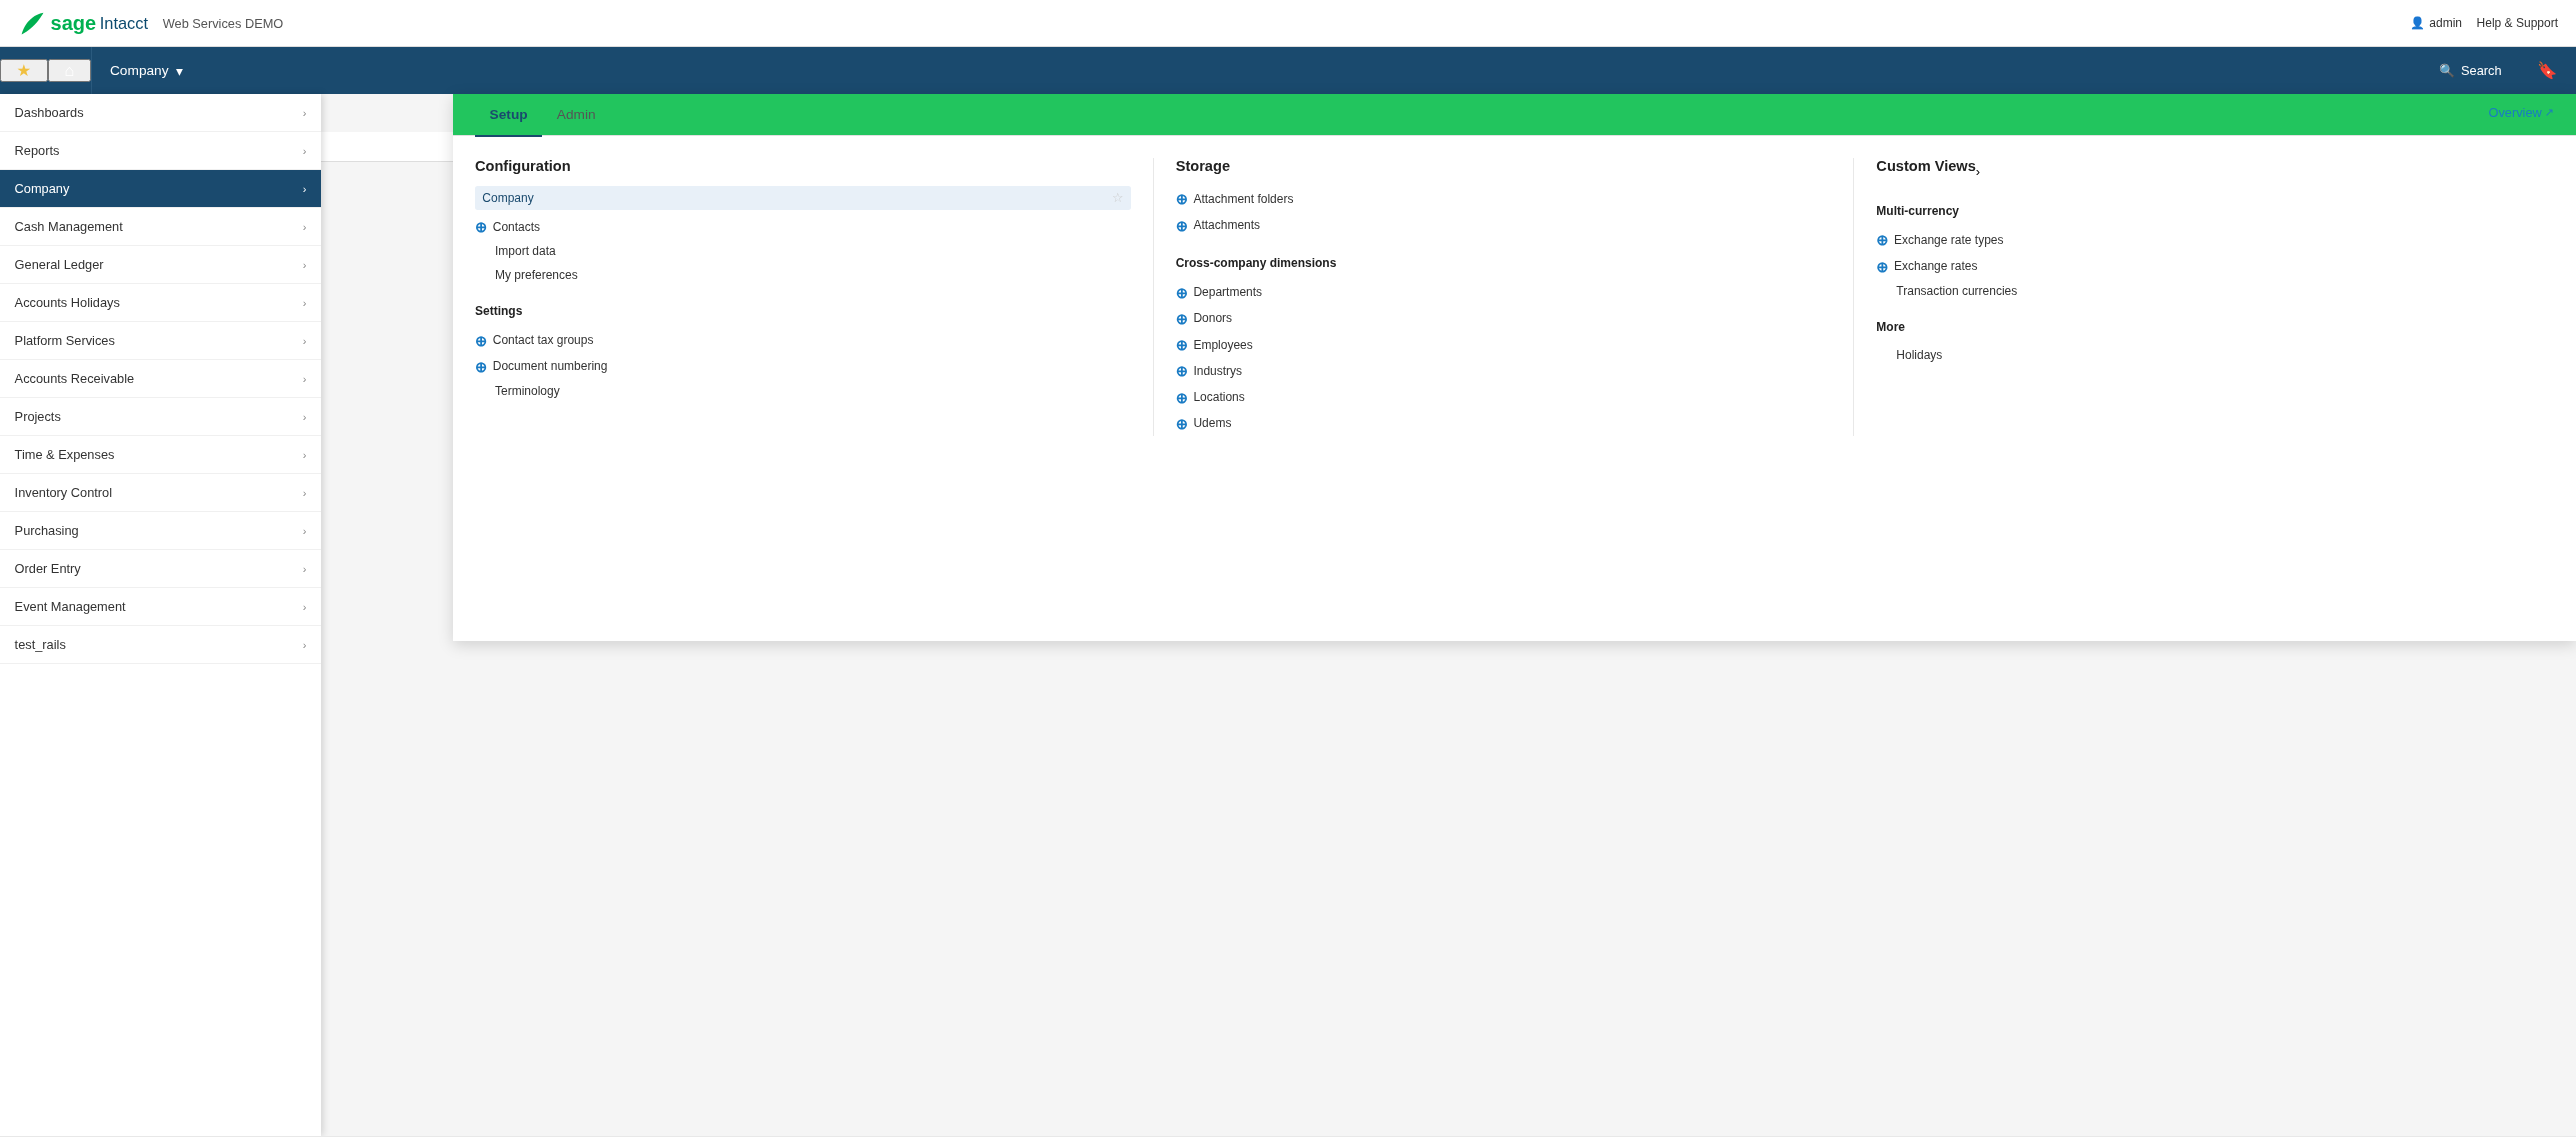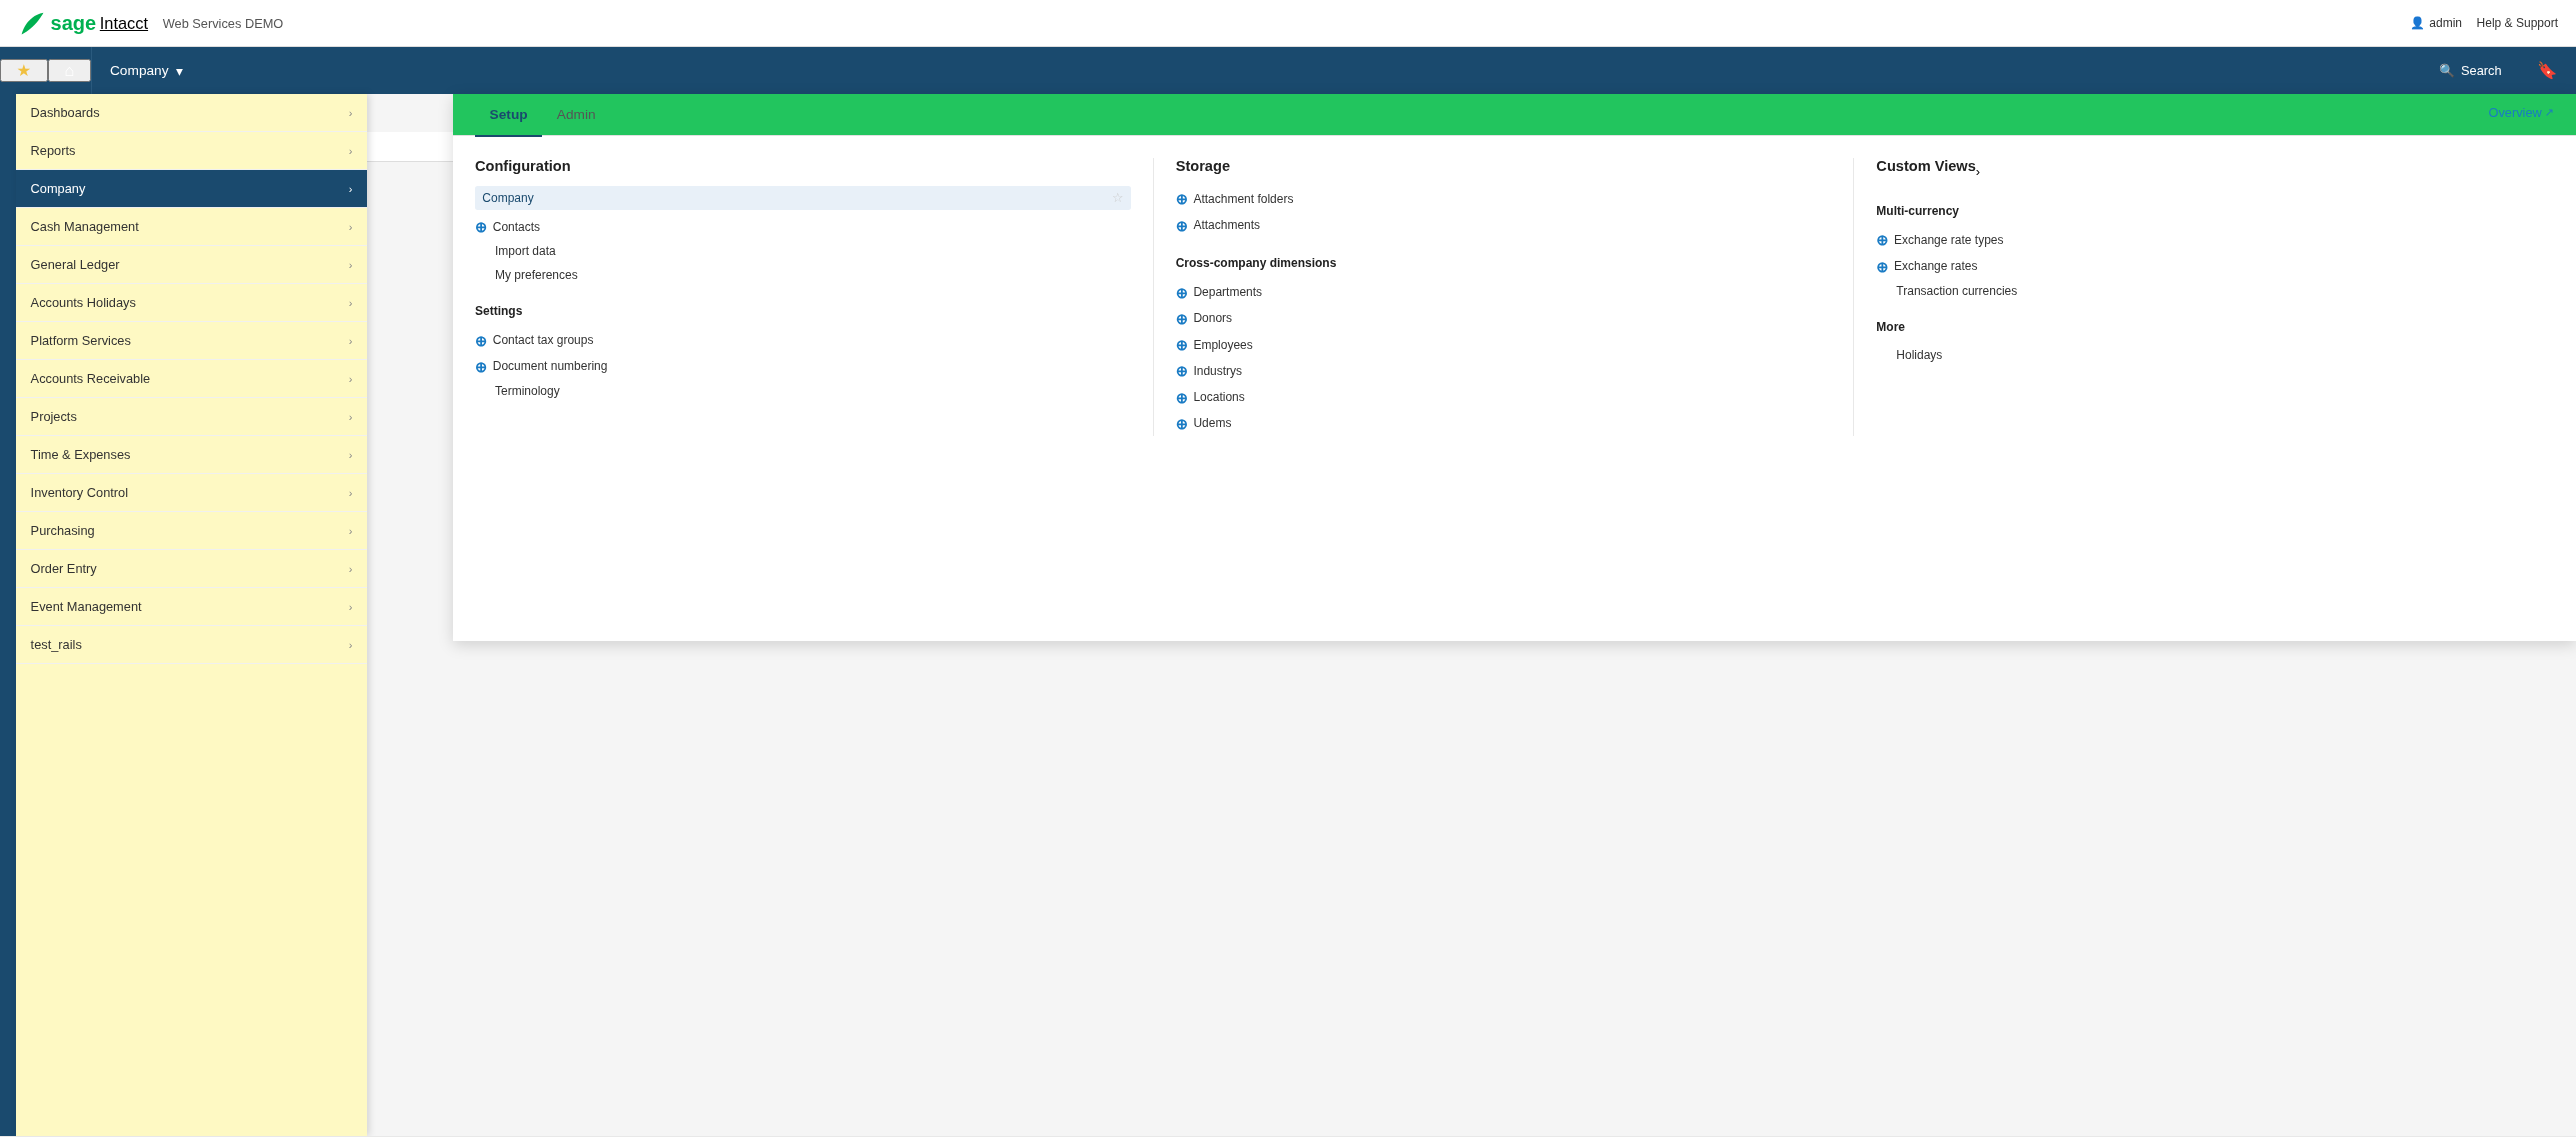--- a/index.html
+++ b/index.html
@@ -11,21 +11,21 @@
       height: 47px;
       display: flex;
       align-items: center;
       padding: 0 18px;
       border-bottom: 0.9px solid #ddd;
       justify-content: space-between;
     }
     .top-bar-left { display: flex; align-items: center; gap: 7.3px; }
     .sage-logo { display: flex; align-items: center; gap: 3.6px; }
     .sage-logo .sage-text { color: #00b050; font-size: 20px; font-weight: bold; }
-    .sage-logo .intacct-text { color: #000000; font-size: 16.4px; font-weight: 300; text-decoration: underline; }
+    .sage-logo .intacct-text { color: #0c4a6e; font-size: 16.4px; font-weight: 300; }
     .top-bar-subtitle { color: #555; font-size: 12.8px; margin-left: 7.3px; }
     .top-bar-right { display: flex; align-items: center; gap: 14.6px; }
     .top-bar-right a { color: #333; text-decoration: none; font-size: 12px; }
     .admin-link { display: flex; align-items: center; gap: 3.6px; }
 
     
     .nav-bar {
       background: #1a4a6e;
       height: 47px;
       display: flex;
@@ -78,24 +78,24 @@
     .sidebar {
       width: 102px;
       background: #1a4a6e;
       position: relative;
       z-index: 10;
     }
 
     
     .dropdown-overlay {
       position: absolute;
-      left: 16px;
+      left: 0;
       top: 0;
-      width: 351px;
-      background: #fef9c3;
+      width: 321px;
+      background: #ffffff;
       z-index: 20;
       box-shadow: 1.8px 0 7.3px rgba(0,0,0,0.15);
       height: 100%;
       overflow-y: auto;
     }
 
     .dropdown-menu-item {
       display: flex;
       align-items: center;
       justify-content: space-between;

